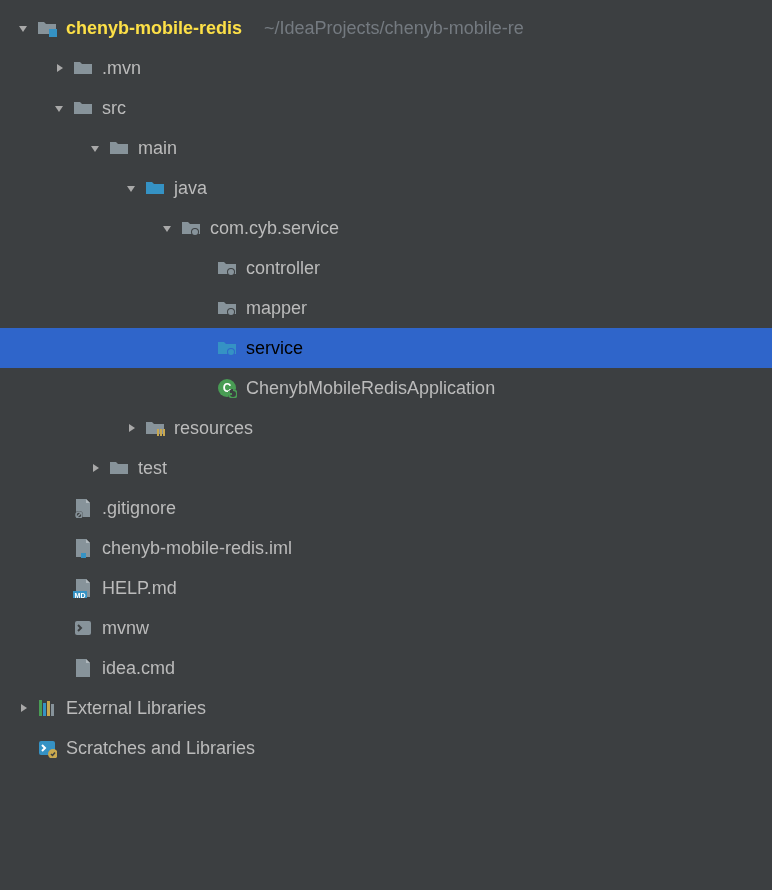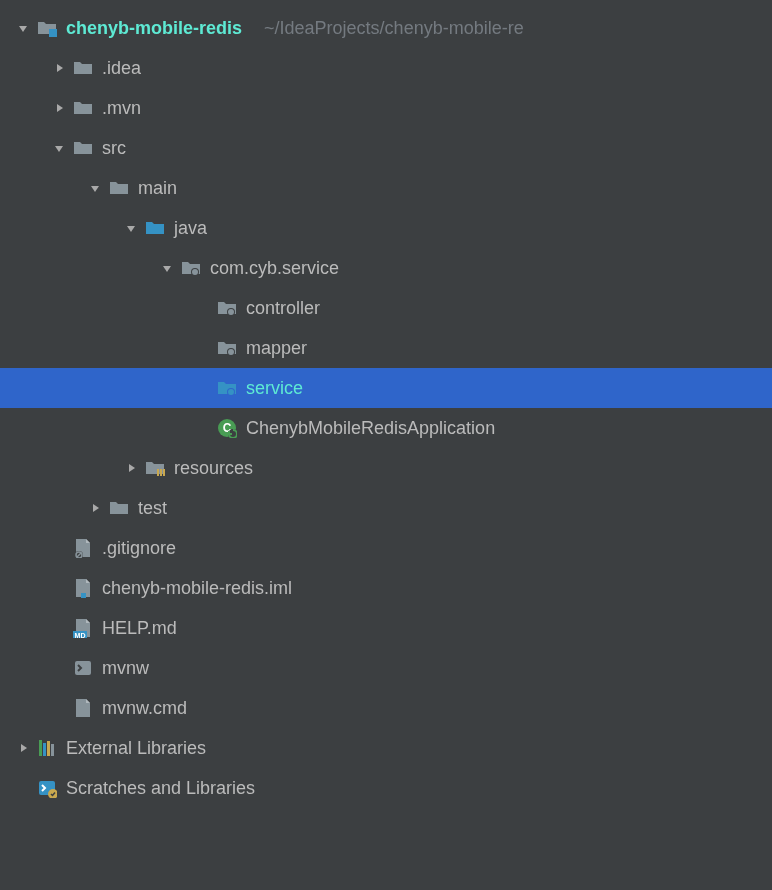--- a/index.html
+++ b/index.html
@@ -37,22 +37,22 @@
   .icon {
     width: 22px;
     height: 22px;
     display: inline-flex;
     align-items: center;
     justify-content: center;
     margin-right: 8px;
     flex-shrink: 0;
   }
   .label { color: #BBBBBB; }
-  .row.selected .label { color: #5eead4; }
-  .label.bold { font-weight: 600; color: #5eead4; }
+  .row.selected .label { color: #000000; }
+  .label.bold { font-weight: 600; color: #fde047; }
   .path { color: #747A80; margin-left: 22px; }
 </style>
 </head>
 <body>
 
 <svg width="0" height="0" style="position:absolute">
   <defs>
     <g id="arr-down">
         <path d="M2 4 L10 4 L6 10 Z" fill="#A9A9A9"></path>
       </g>
@@ -150,34 +150,20 @@
       </span>
     <span class="icon">
         <svg width="20" height="20">
           <use href="#folder-module"></use>
         </svg>
       </span>
     <span class="label bold">chenyb-mobile-redis</span>
     <span class="path">~/IdeaProjects/chenyb-mobile-re</span>
   </div>
 
-  <div class="row">
-    <span class="indent" style="width:50px"></span>
-    <span class="arrow">
-        <svg width="12" height="12">
-          <use href="#arr-right"></use>
-        </svg>
-      </span>
-    <span class="icon">
-        <svg width="20" height="20">
-          <use href="#folder-grey"></use>
-        </svg>
-      </span>
-    <span class="label">.idea</span>
-  </div>
 
   <div class="row">
     <span class="indent" style="width:50px"></span>
     <span class="arrow">
         <svg width="12" height="12">
           <use href="#arr-right"></use>
         </svg>
       </span>
     <span class="icon">
         <svg width="20" height="20">
@@ -366,21 +352,21 @@
   </div>
 
   <div class="row">
     <span class="indent" style="width:50px"></span>
     <span class="noarrow"></span>
     <span class="icon">
         <svg width="20" height="20">
           <use href="#file-generic"></use>
         </svg>
       </span>
-    <span class="label">mvnw.cmd</span>
+    <span class="label">idea.cmd</span>
   </div>
 
 
   <div class="row">
     <span class="indent" style="width:14px"></span>
     <span class="arrow">
         <svg width="12" height="12">
           <use href="#arr-right"></use>
         </svg>
       </span>

